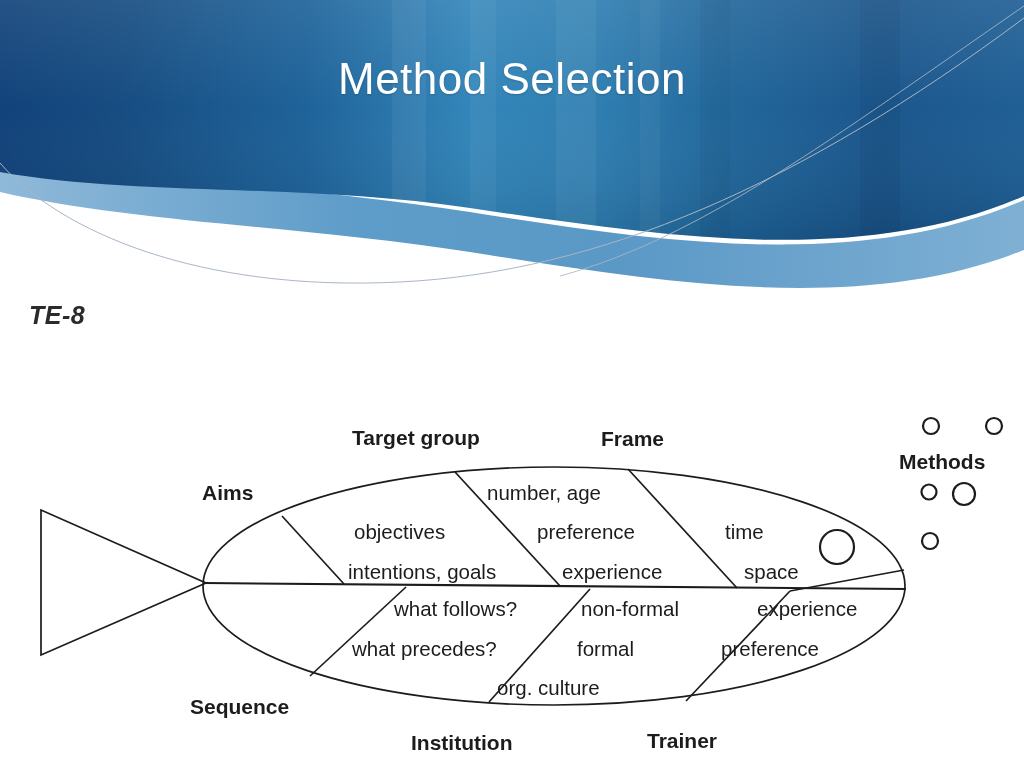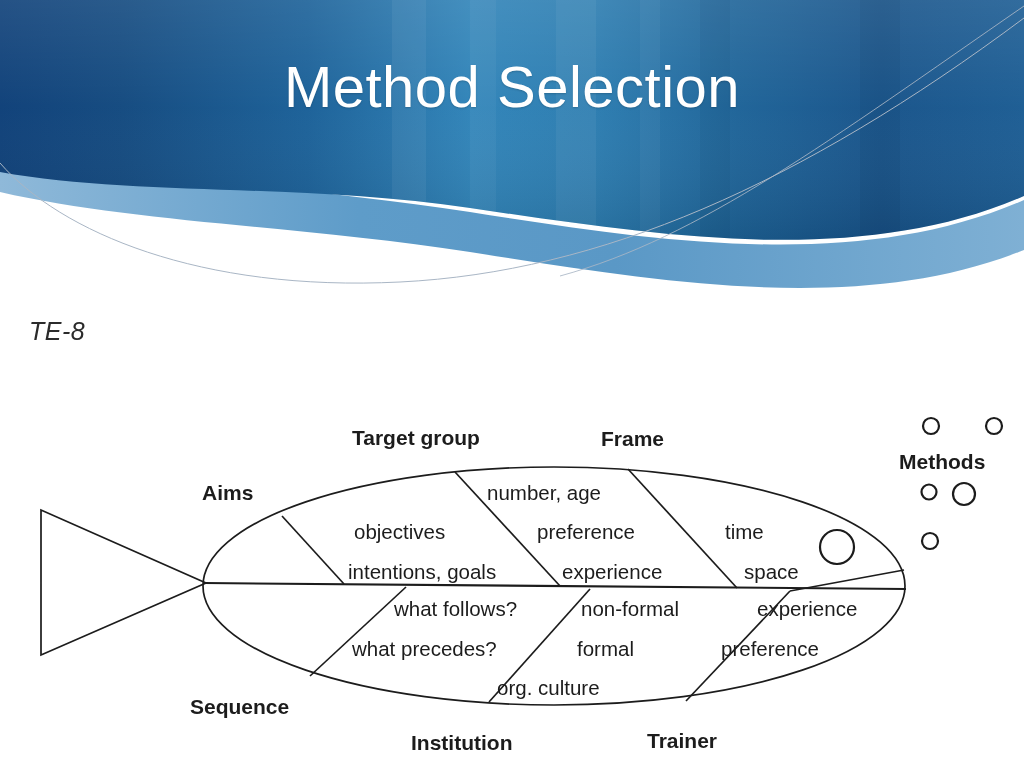--- a/index.html
+++ b/index.html
@@ -31,40 +31,39 @@
     pointer-events: none;
   }
   #slide-title {
     position: absolute;
     left: 0;
     top: 55px;
     width: 1024px;
     text-align: center;
     color: #ffffff;
     font-family: "Liberation Sans", sans-serif;
-    font-size: 58px;
+    font-size: 44px;
     font-weight: 400;
     letter-spacing: 0.5px;
     line-height: 1.1;
     z-index: 5;
     text-shadow: 0 1px 2px rgba(0,0,0,0.18);
   }
 
   
   #slide-code {
     position: absolute;
     left: 29px;
     top: 301px;
     font-family: "Liberation Sans", sans-serif;
     font-size: 25px;
-    font-weight: normal;
+    font-weight: bold;
     font-style: italic;
     color: #2b2b2b;
     letter-spacing: 0.5px;
-    margin-top: 16px;
   }
 
   
   #fishbone-diagram {
     position: absolute;
     left: 0;
     top: 390px;
     width: 1024px;
     height: 378px;
   }

